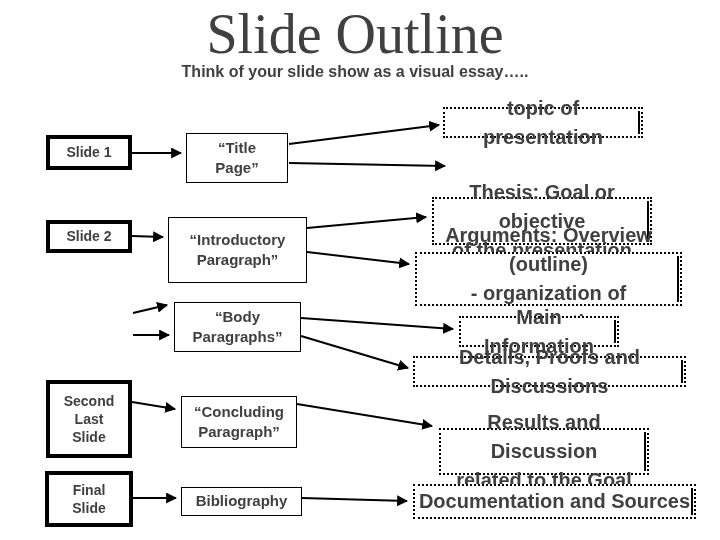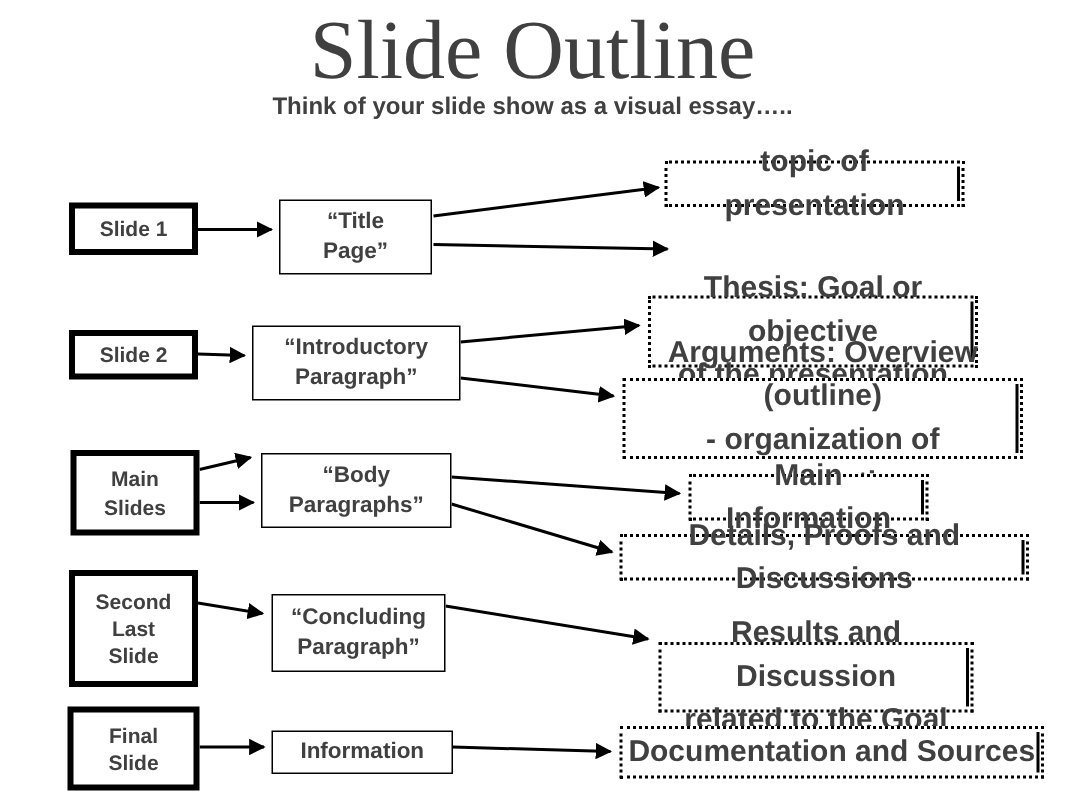--- a/index.html
+++ b/index.html
@@ -31,21 +31,21 @@
     content:"";position:absolute;right:1px;top:2px;bottom:2px;width:2px;
     background:#000;
   }
   
   #b-slide1{left:46px;top:135px;width:86px;height:35px;}
   #b-slide2{left:46px;top:220px;width:86px;height:33px;}
   #b-main{left:47px;top:300px;width:86px;height:57px;}
   #b-secondlast{left:46px;top:380px;width:86px;height:78px;}
   #b-final{left:45px;top:471px;width:88px;height:56px;}
   #p-title{left:186px;top:133px;width:102px;height:50px;}
-  #p-intro{left:168px;top:217px;width:139px;height:50px;}
+  #p-intro{left:168px;top:217px;width:139px;height:66px;}
   #p-body{left:174px;top:302px;width:127px;height:50px;}
   #p-concl{left:181px;top:396px;width:116px;height:52px;}
   #p-biblio{left:181px;top:487px;width:121px;height:29px;}
   #n-topic{left:443px;top:107px;width:200px;height:31px;}
   #n-names{left:450px;top:149px;width:182px;height:31px;}
   #n-thesis{left:432px;top:197px;width:220px;height:48px;}
   #n-args{left:415px;top:252px;width:267px;height:54px;}
   #n-maininfo{left:459px;top:316px;width:160px;height:31px;}
   #n-details{left:413px;top:356px;width:273px;height:31px;}
   #n-results{left:439px;top:408px;width:210px;height:47px;margin-top:20px;}
@@ -85,24 +85,20 @@
     <line x1="297" y1="404" x2="432" y2="426" marker-end="url(#ah)"></line>
     <line x1="302" y1="498" x2="407" y2="501" marker-end="url(#ah)"></line>
   </svg>
 
   <div class="box slideBox" id="b-slide1">
     <span class="lbl">Slide 1</span>
   </div>
   <div class="box slideBox" id="b-slide2">
     <span class="lbl">Slide 2</span>
   </div>
-  <div class="box slideBox" id="b-main">
-    <span class="lbl">Main
-Slides</span>
-  </div>
   <div class="box slideBox" id="b-secondlast">
     <span class="lbl">Second
 Last
 Slide</span>
   </div>
   <div class="box slideBox" id="b-final">
     <span class="lbl">Final
 Slide</span>
   </div>
 
@@ -116,21 +112,21 @@
   </div>
   <div class="box partBox" id="p-body">
     <span class="lbl">“Body
 Paragraphs”</span>
   </div>
   <div class="box partBox" id="p-concl">
     <span class="lbl">“Concluding
 Paragraph”</span>
   </div>
   <div class="box partBox" id="p-biblio">
-    <span class="lbl">Information</span>
+    <span class="lbl">Bibliography</span>
   </div>
 
   <div class="box noteBox" id="n-topic">
     <span class="lbl">topic of presentation</span>
   </div>
   <div class="box noteBox" id="n-thesis">
     <span class="lbl">Thesis: Goal or objective
 of the presentation</span>
   </div>
   <div class="box noteBox" id="n-args">

